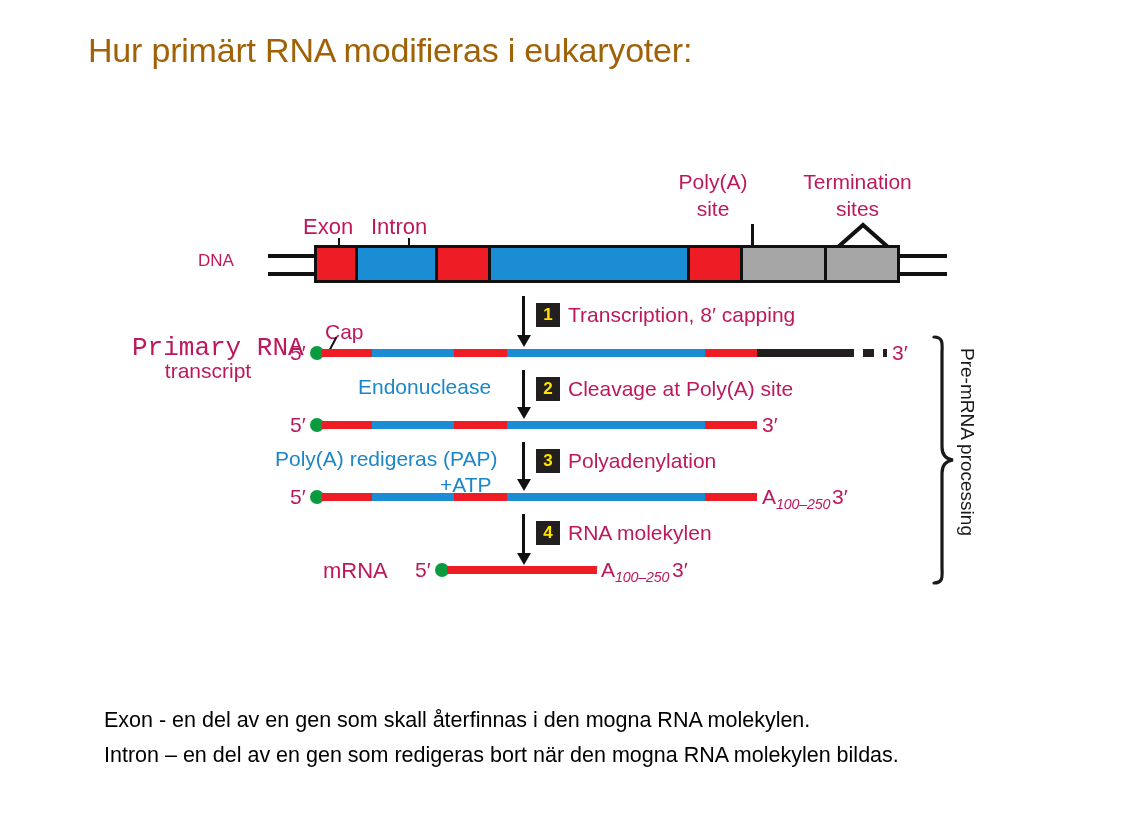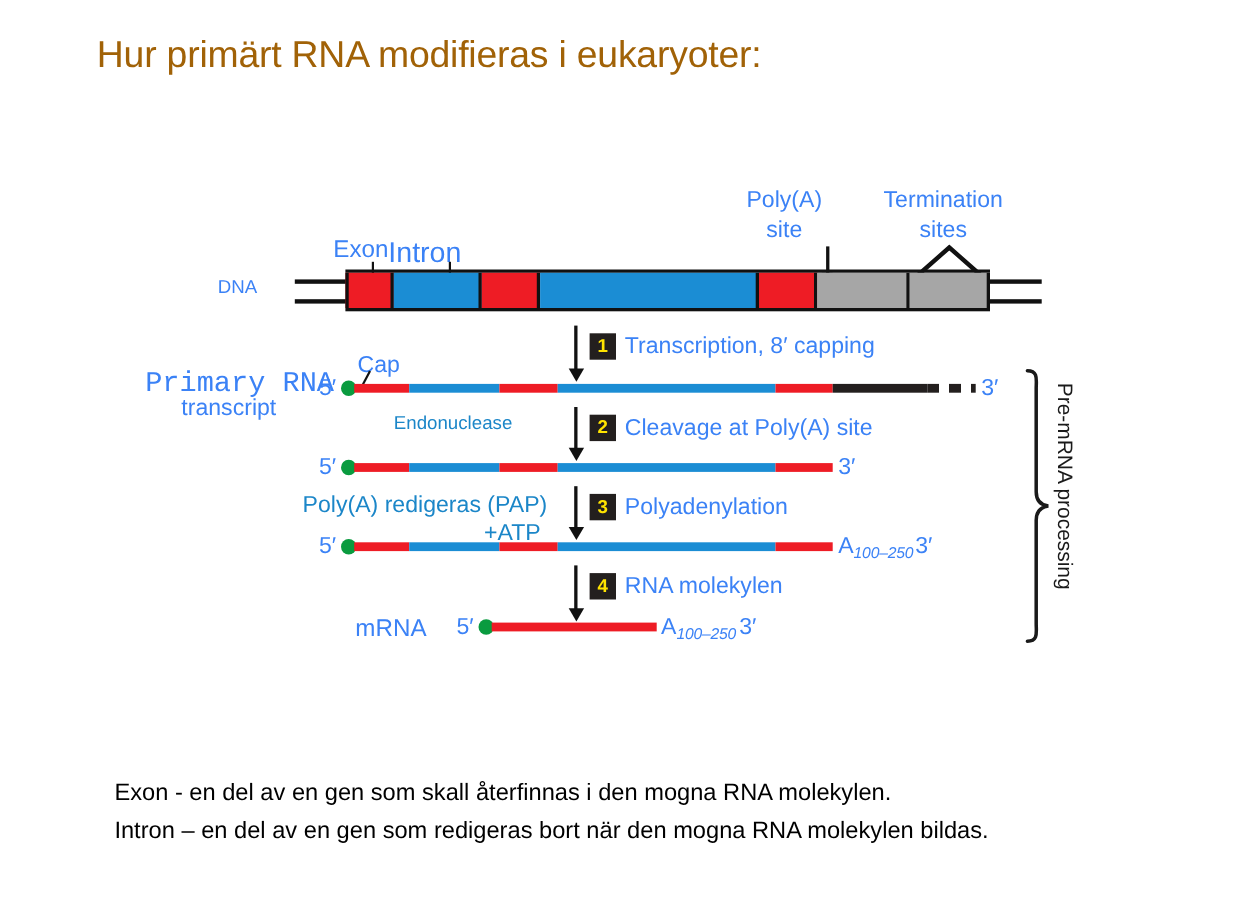--- a/index.html
+++ b/index.html
@@ -36,21 +36,21 @@
     left: 0;
     top: 0;
     width: 1140px;
     height: 824px;
   }
 
   
   .lbl {
     position: absolute;
     font-family: "Liberation Sans", sans-serif;
-    color: #3b82f6;
+    color: #be185d;
     white-space: nowrap;
   }
   .lbl.ctr { text-align: center; }
   .blue-lbl { color: #1b86c8; }
 
   
   .dna-bar {
     position: absolute;
     box-sizing: border-box;
     border-top: 3px solid #111;
@@ -188,21 +188,21 @@
 
 <div id="slide-title">
   <span class="tline">Hur primärt RNA modifieras i eukaryoter:</span>
 </div>
 
 <div id="figure">
 
   <div class="lbl" style="left:303px; top:214px; font-size:22px;">Exon</div>
   <div class="tick" style="left:338px; top:238px; height:22px;"></div>
 
-  <div class="lbl" style="left:353px; top:214px; font-size:26px;">Intron</div>
+  <div class="lbl" style="left:371px; top:214px; font-size:22px;">Intron</div>
   <div class="tick" style="left:408px; top:238px; height:22px;"></div>
 
   <div class="lbl ctr" style="left:661px; top:170px; width:104px; font-size:21px;">Poly(A)</div>
   <div class="lbl ctr" style="left:661px; top:197px; width:104px; font-size:21px;">site</div>
 
   <div class="arrow-shaft" style="left:751px; top:224px; height:28px;"></div>
   <div class="arrow-head small" style="left:747px; top:248px;"></div>
 
   <div class="lbl ctr" style="left:770px; top:170px; width:175px; font-size:21px;">Termination</div>
   <div class="lbl ctr" style="left:770px; top:197px; width:175px; font-size:21px;">sites</div>
@@ -245,21 +245,21 @@
 
   <div class="rna-line rna-red" style="left:322px; top:349px; width:50px;"></div>
   <div class="rna-line rna-blue" style="left:372px; top:349px; width:82px;"></div>
   <div class="rna-line rna-red" style="left:454px; top:349px; width:53px;"></div>
   <div class="rna-line rna-blue" style="left:507px; top:349px; width:198px;"></div>
   <div class="rna-line rna-red" style="left:705px; top:349px; width:52px;"></div>
   <div class="rna-line rna-black" style="left:757px; top:349px; width:86px;"></div>
   <div class="rna-dash" style="left:843px; top:349px; width:44px;"></div>
   <div class="lbl" style="left:892px; top:341px; font-size:21px;">3′</div>
 
-  <div class="lbl blue-lbl" style="left:358px; top:375px; font-size:17px;">Endonuclease</div>
+  <div class="lbl blue-lbl" style="left:358px; top:375px; font-size:21px;">Endonuclease</div>
   <div class="arrow-shaft" style="left:522px; top:370px; height:42px;"></div>
   <div class="arrow-head" style="left:517px; top:407px;"></div>
   <div class="step-badge" style="left:536px; top:377px;">2</div>
   <div class="lbl" style="left:568px; top:377px; font-size:21px;">Cleavage at Poly(A) site</div>
 
   <div class="lbl" style="left:290px; top:413px; font-size:21px;">5′</div>
   <div class="cap-dot" style="left:310px; top:418px;"></div>
   <div class="rna-line rna-red" style="left:322px; top:421px; width:50px;"></div>
   <div class="rna-line rna-blue" style="left:372px; top:421px; width:82px;"></div>
   <div class="rna-line rna-red" style="left:454px; top:421px; width:53px;"></div>

